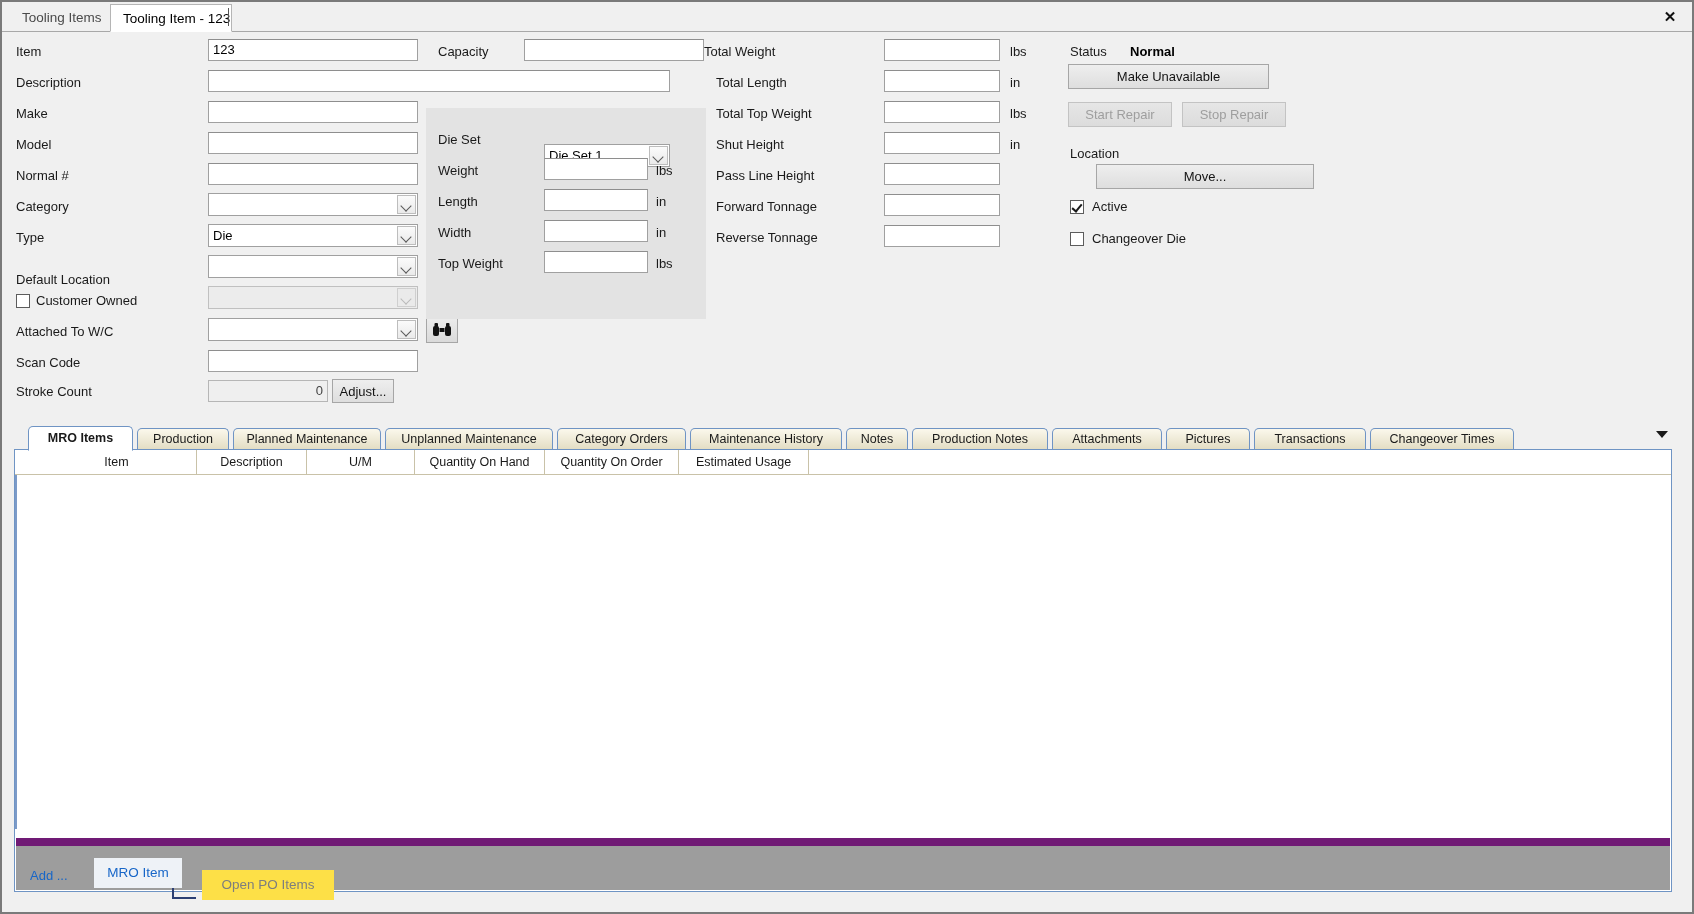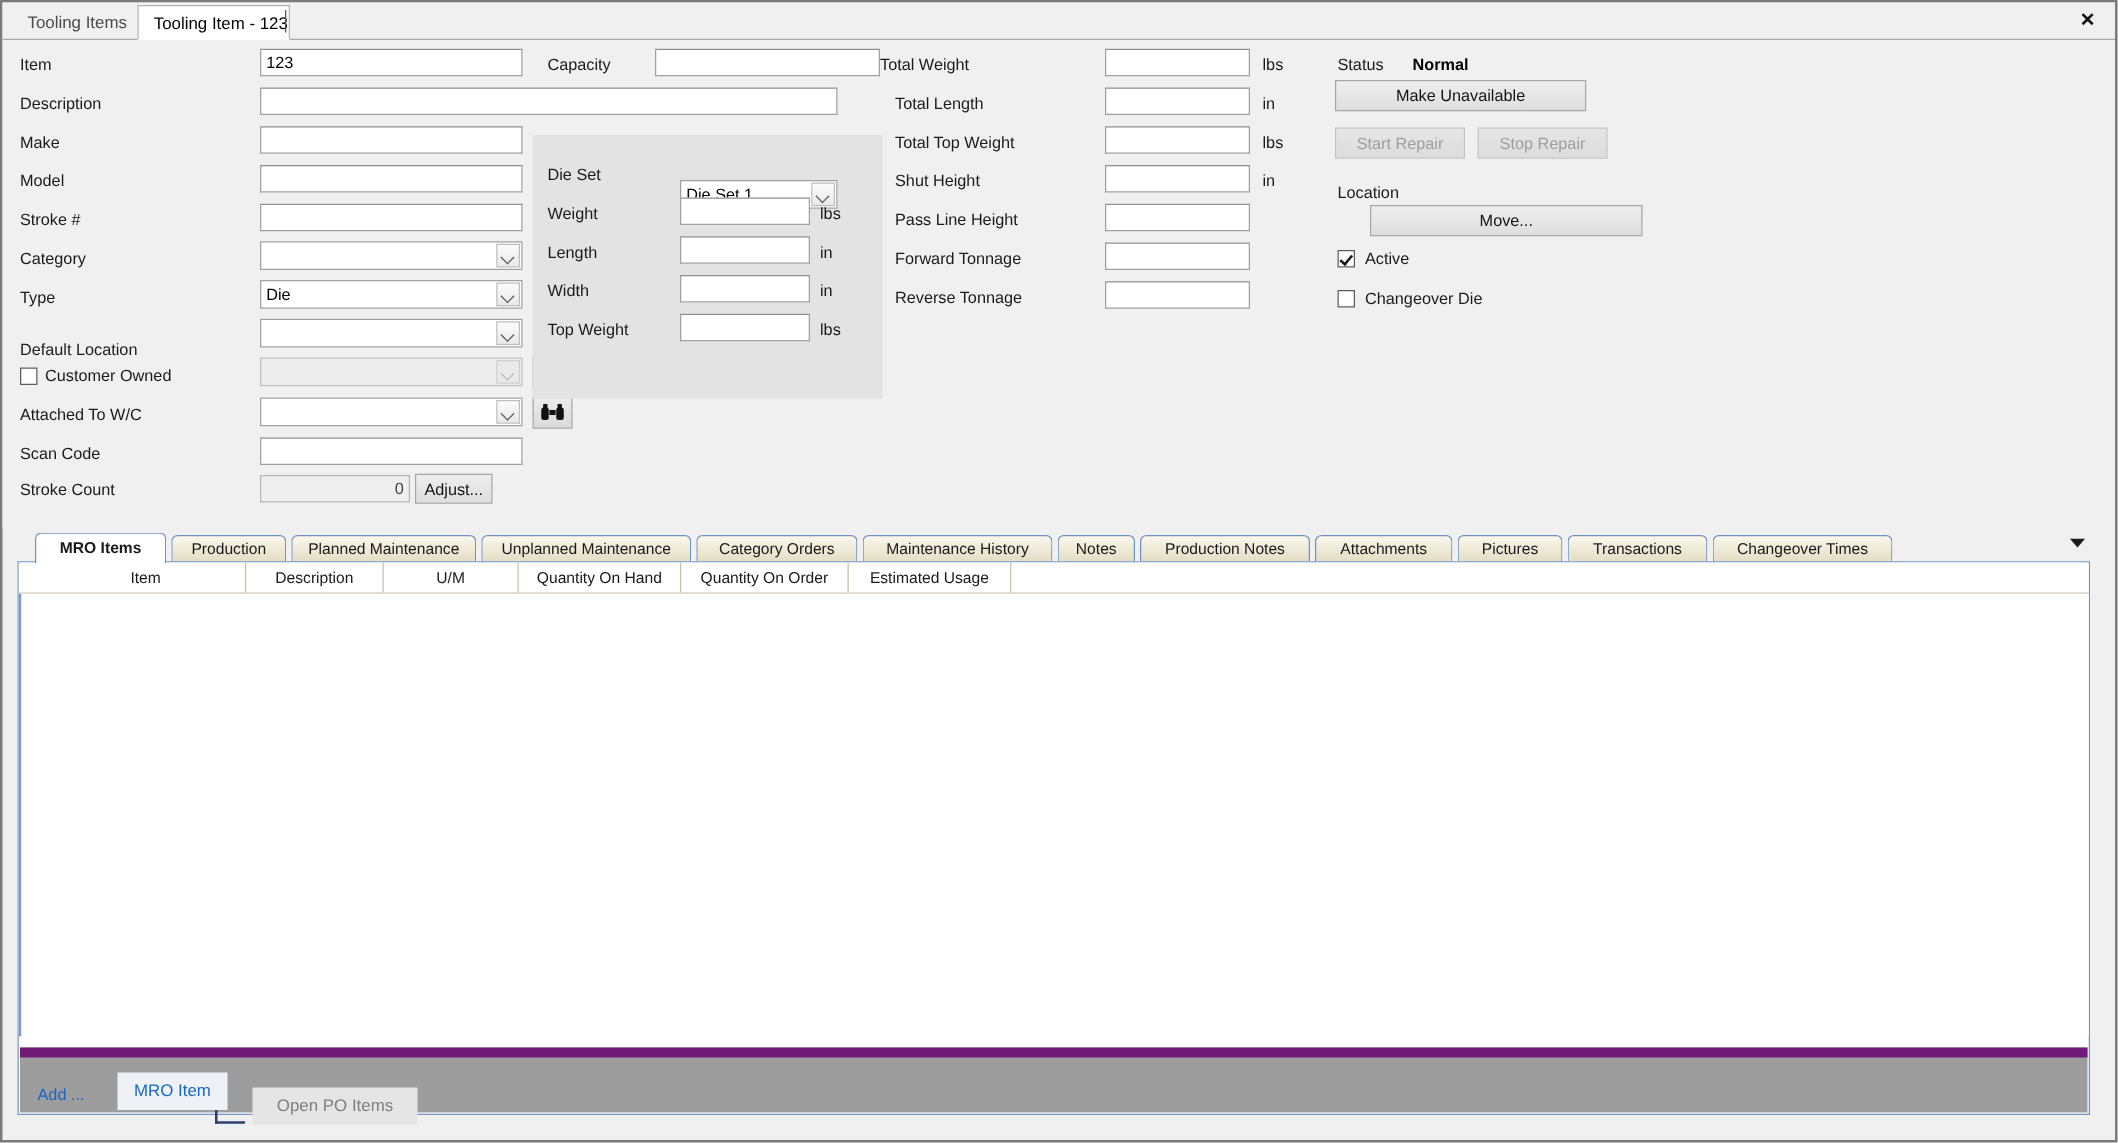--- a/index.html
+++ b/index.html
@@ -336,21 +336,21 @@
     position: absolute;
     left: 156px; top: 42px;
     width: 22px; height: 9px;
     border-left: 2px solid #2b3f73;
     border-bottom: 2px solid #2b3f73;
   }
   .pobtn {
     position: absolute;
     left: 186px; top: 24px;
     width: 132px; height: 30px;
-    background: #e5e5e5;
+    background: #fde047;
     border: none;
     color: #7e7e7e;
     font-size: 13.5px;
     line-height: 30px;
     text-align: center;
     cursor: default;
   }
 </style>
 </head>
 <body>
@@ -363,21 +363,21 @@
     <div class="wintab-caret" style="left:226px;"></div>
     <div class="close-x">✕</div>
   </div>
 
   <div class="form">
 
     <div class="lbl" style="left:14px; top:12px;">Item</div>
     <div class="lbl" style="left:14px; top:43px;">Description</div>
     <div class="lbl" style="left:14px; top:74px;">Make</div>
     <div class="lbl" style="left:14px; top:105px;">Model</div>
-    <div class="lbl" style="left:14px; top:136px;">Stroke #</div>
+    <div class="lbl" style="left:14px; top:136px;">Normal #</div>
     <div class="lbl" style="left:14px; top:167px;">Category</div>
     <div class="lbl" style="left:14px; top:198px;">Type</div>
     <div class="lbl" style="left:14px; top:229px;margin-top:11px;">Default Location</div>
     <div class="lbl" style="left:34px; top:261px;">Customer Owned</div>
     <div class="lbl" style="left:14px; top:292px;">Attached To W/C</div>
     <div class="lbl" style="left:14px; top:323px;">Scan Code</div>
     <div class="lbl" style="left:14px; top:352px;">Stroke Count</div>
 
     <div class="cbx" style="left:14px; top:262px;"></div>
 

